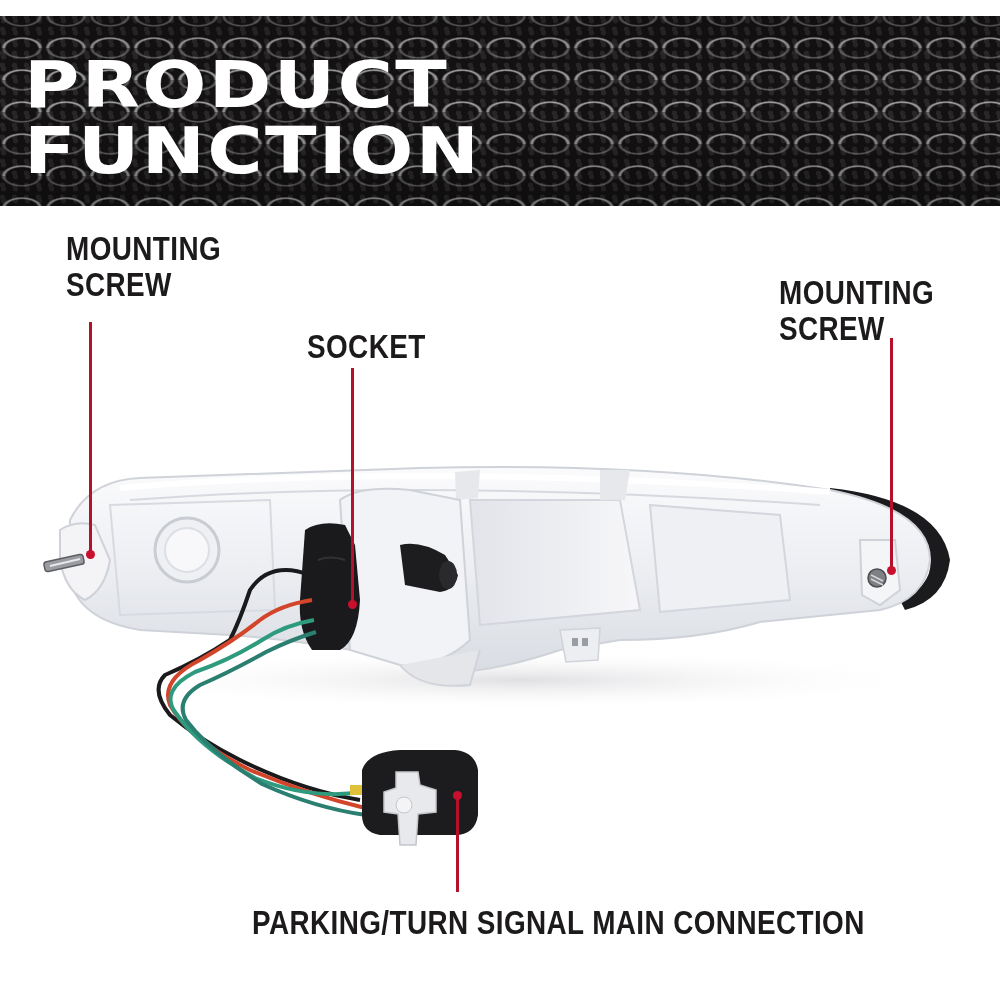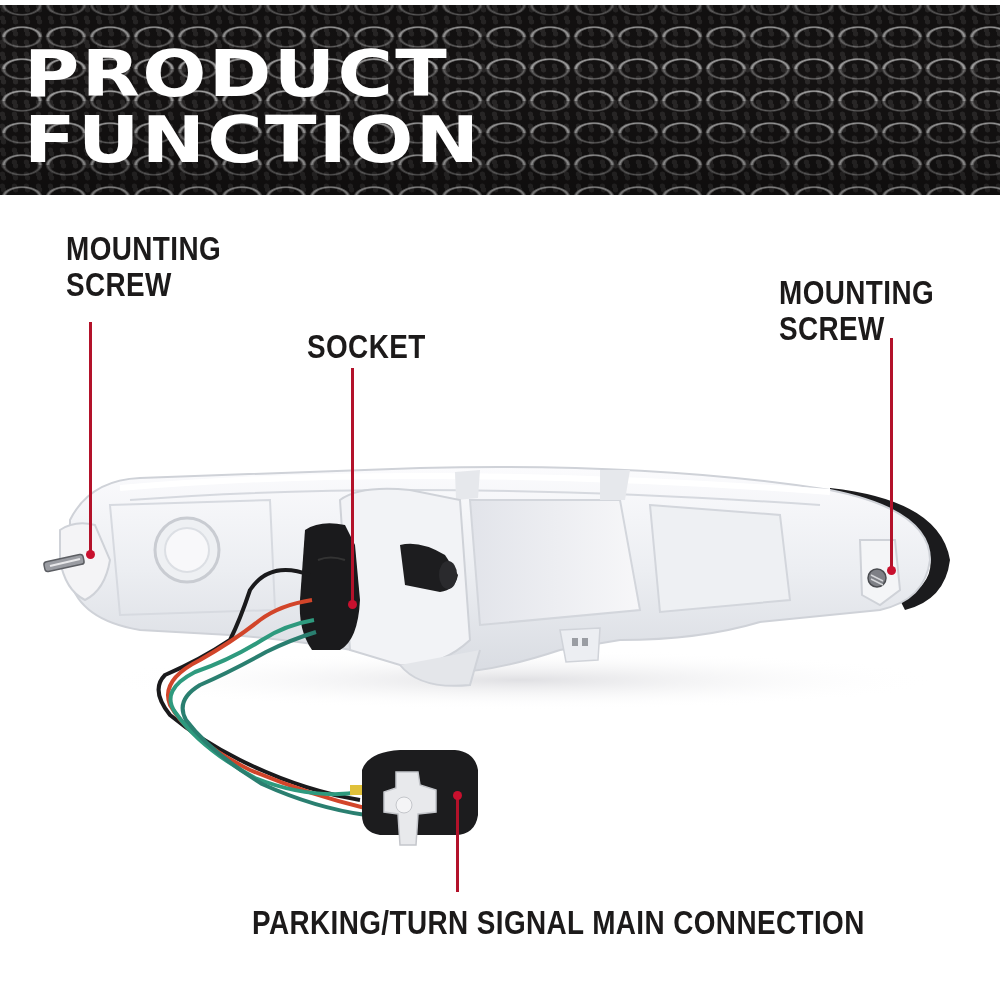--- a/index.html
+++ b/index.html
@@ -1,19 +1,19 @@
 <!DOCTYPE html>
 <html><head>
 <meta charset="utf-8">
 <style>
   html, body { margin:0; padding:0; }
   body { width:1000px; height:1000px; position:relative; overflow:hidden; background:#ffffff; font-family:"DejaVu Sans", sans-serif; }
 
   
-  .banner { position:absolute; left:0; top:5px; width:1000px; height:190px; overflow:hidden;
+  .banner { position:absolute; left:0; top:16px; width:1000px; height:190px; overflow:hidden;
     background-color:#141212;
     background-image:
       radial-gradient(ellipse 26px 14px at 50% 100%, rgba(255,255,255,0.0) 60%, rgba(220,220,220,0.55) 70%, rgba(0,0,0,0) 80%),
       radial-gradient(ellipse 26px 14px at 0% 50%, rgba(255,255,255,0.0) 60%, rgba(200,200,200,0.45) 70%, rgba(0,0,0,0) 80%),
       radial-gradient(ellipse 26px 14px at 100% 50%, rgba(255,255,255,0.0) 60%, rgba(200,200,200,0.45) 70%, rgba(0,0,0,0) 80%),
       radial-gradient(circle 3px at 30% 40%, #2a2828 80%, transparent 100%),
       radial-gradient(circle 3px at 70% 60%, #2a2828 80%, transparent 100%);
     background-size:44px 32px, 44px 32px, 44px 32px, 12px 12px, 12px 12px;
     background-position:0 0, 22px 16px, 22px 16px, 0 0, 6px 6px;
   }

